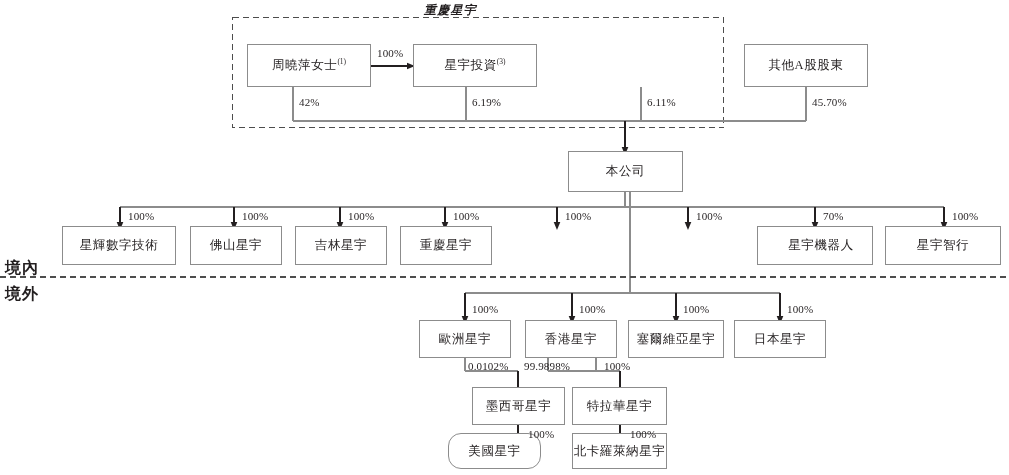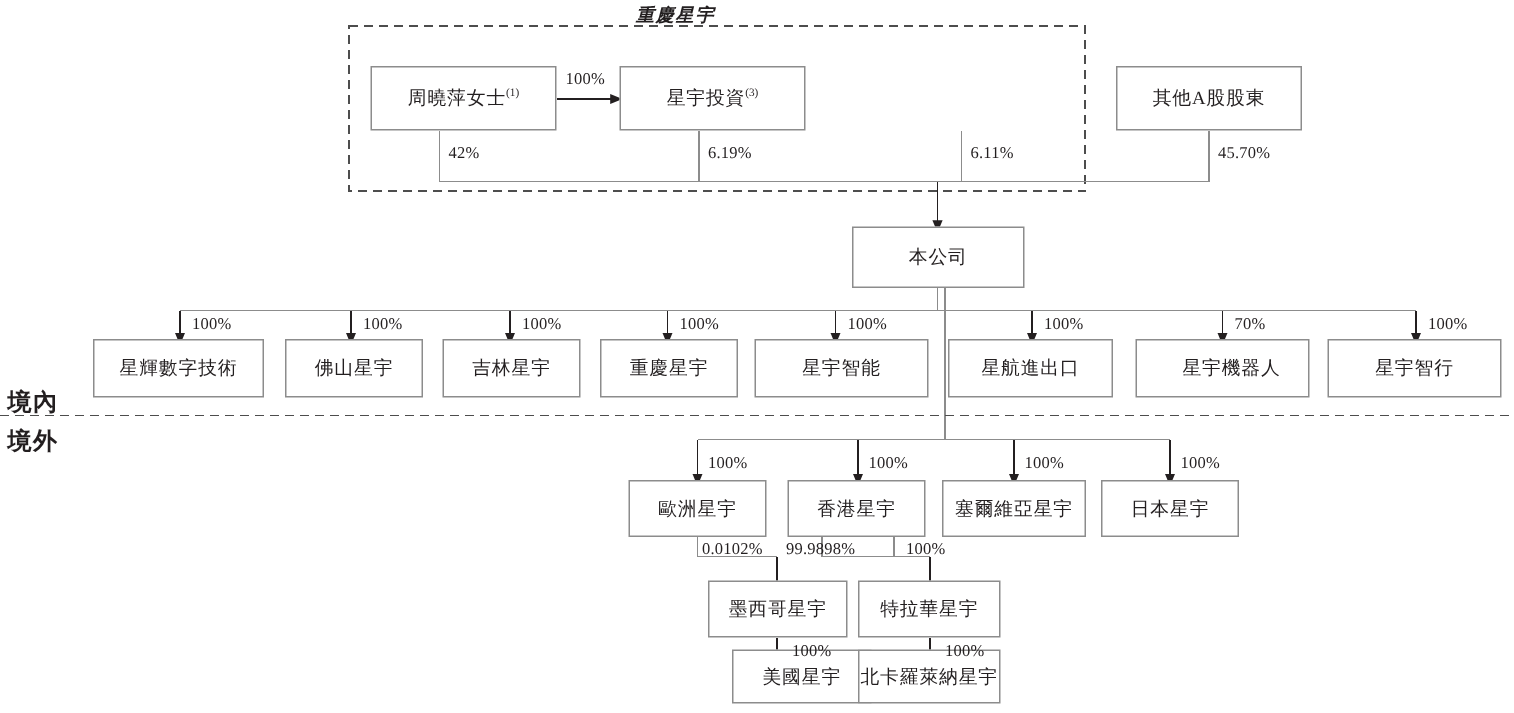--- a/index.html
+++ b/index.html
@@ -165,26 +165,20 @@
   </div>
   <div class="node" style="left:190px;top:226px;width:92px;height:39px;">
     <div><span>佛山星宇</span></div>
   </div>
   <div class="node" style="left:295px;top:226px;width:92px;height:39px;">
     <div><span>吉林星宇</span></div>
   </div>
   <div class="node" style="left:400px;top:226px;width:92px;height:39px;">
     <div><span>重慶星宇</span></div>
   </div>
-  <div class="node" style="left:503px;top:226px;width:116px;height:39px;">
-    <div><span>星宇智能</span></div>
-  </div>
-  <div class="node" style="left:632px;top:226px;width:110px;height:39px;">
-    <div><span>星航進出口</span></div>
-  </div>
   <div class="node" style="left:757px;top:226px;width:116px;height:39px;padding-left:12px;">
     <div><span>星宇機器人</span></div>
   </div>
   <div class="node" style="left:885px;top:226px;width:116px;height:39px;">
     <div><span>星宇智行</span></div>
   </div>
 
   <div class="pct" style="left:128px;top:210px;">100%</div>
   <div class="pct" style="left:242px;top:210px;">100%</div>
   <div class="pct" style="left:348px;top:210px;">100%</div>
@@ -216,21 +210,21 @@
     <div><span>墨西哥星宇</span></div>
   </div>
   <div class="node" style="left:572px;top:387px;width:95px;height:38px;">
     <div><span>特拉華星宇</span></div>
   </div>
 
   <div class="pct" style="left:468px;top:360px;">0.0102%</div>
   <div class="pct" style="left:524px;top:360px;">99.9898%</div>
   <div class="pct" style="left:604px;top:360px;">100%</div>
 
-  <div class="node" style="left:488px;top:433px;width:93px;height:36px;">
+  <div class="node" style="left:448px;top:433px;width:93px;height:36px;border-radius:13px;">
     <div><span>美國星宇</span></div>
   </div>
   <div class="node" style="left:572px;top:433px;width:95px;height:36px;">
     <div><span>北卡羅萊納星宇</span></div>
   </div>
 
   <div class="pct" style="left:528px;top:428px;">100%</div>
   <div class="pct" style="left:630px;top:428px;">100%</div>
 
 </div>

